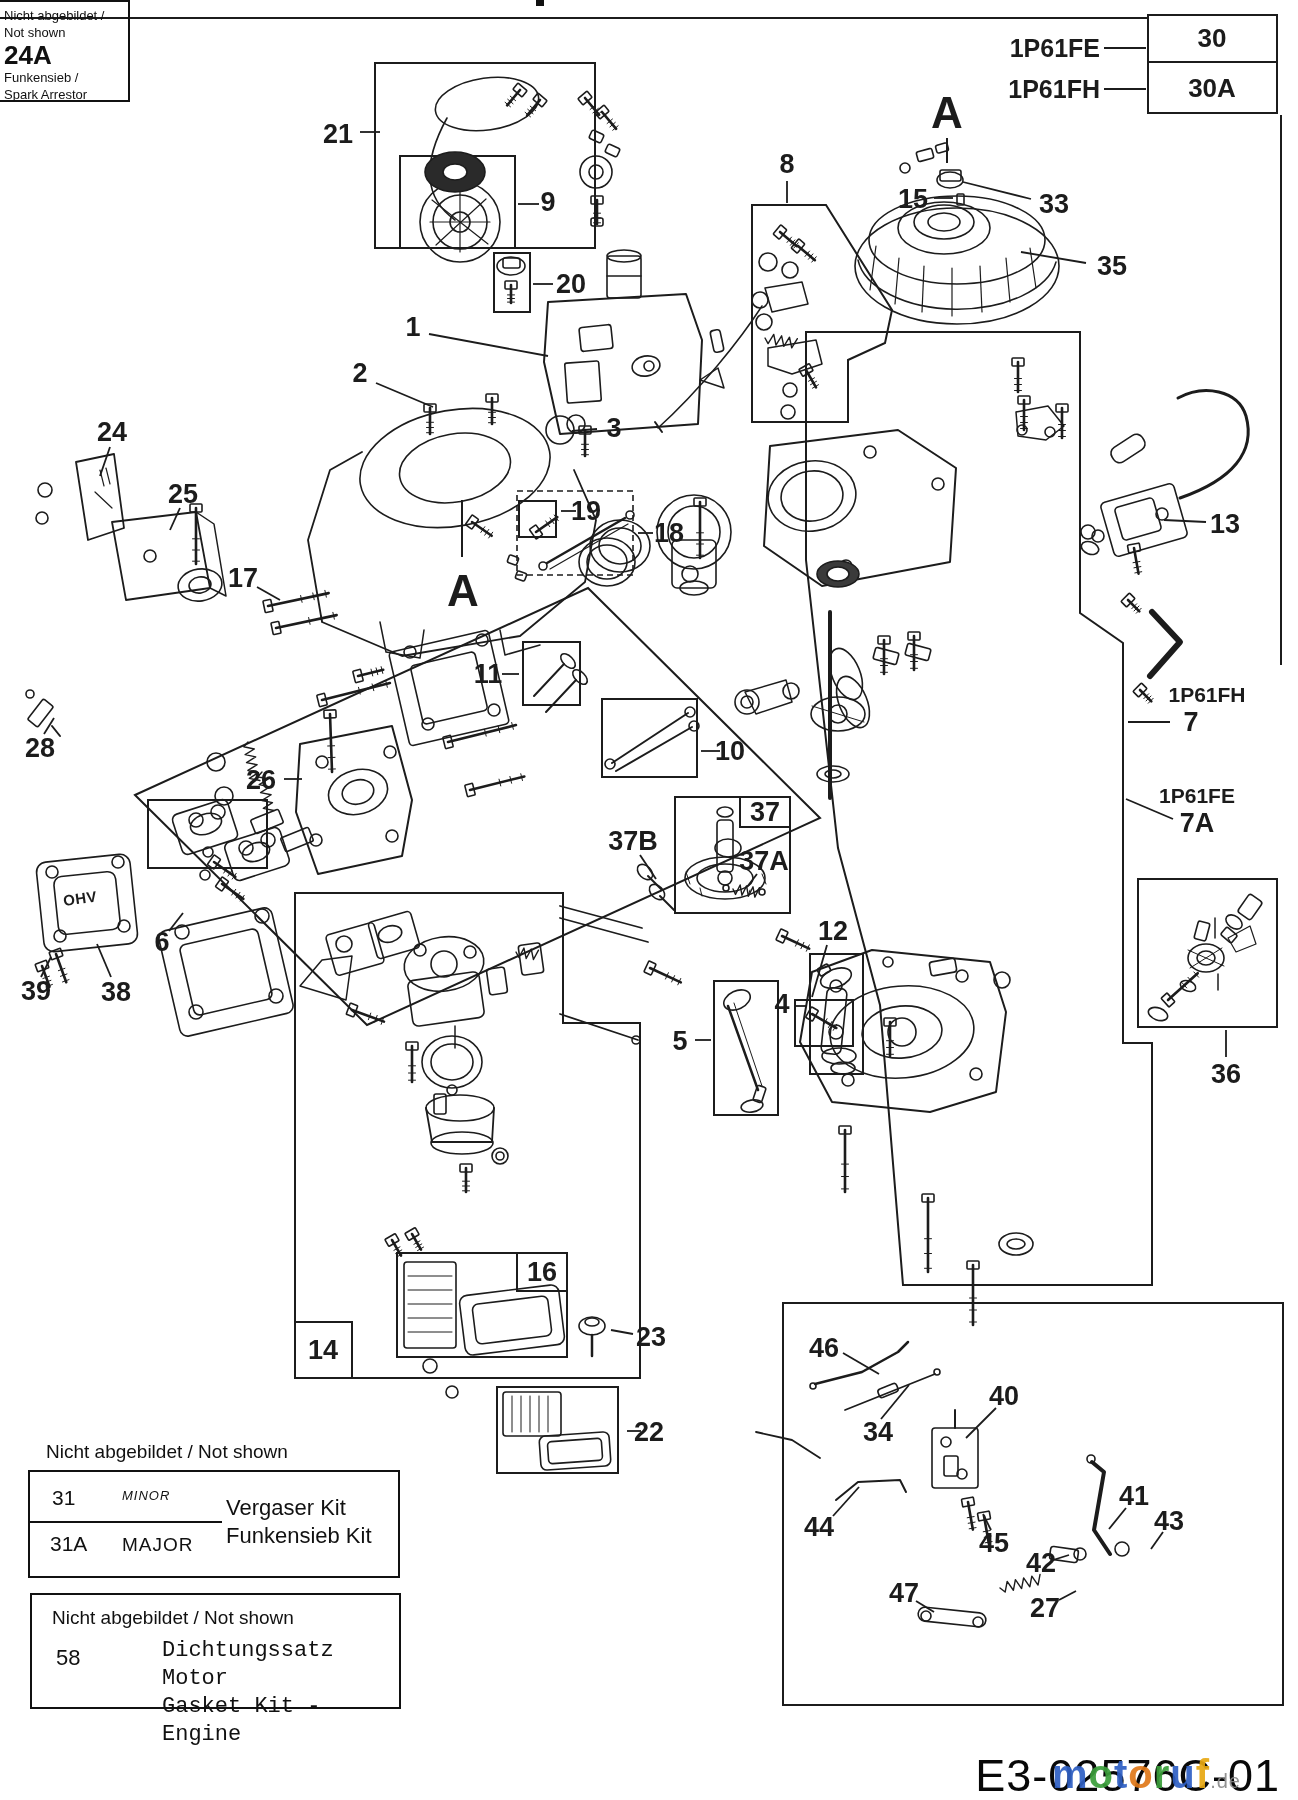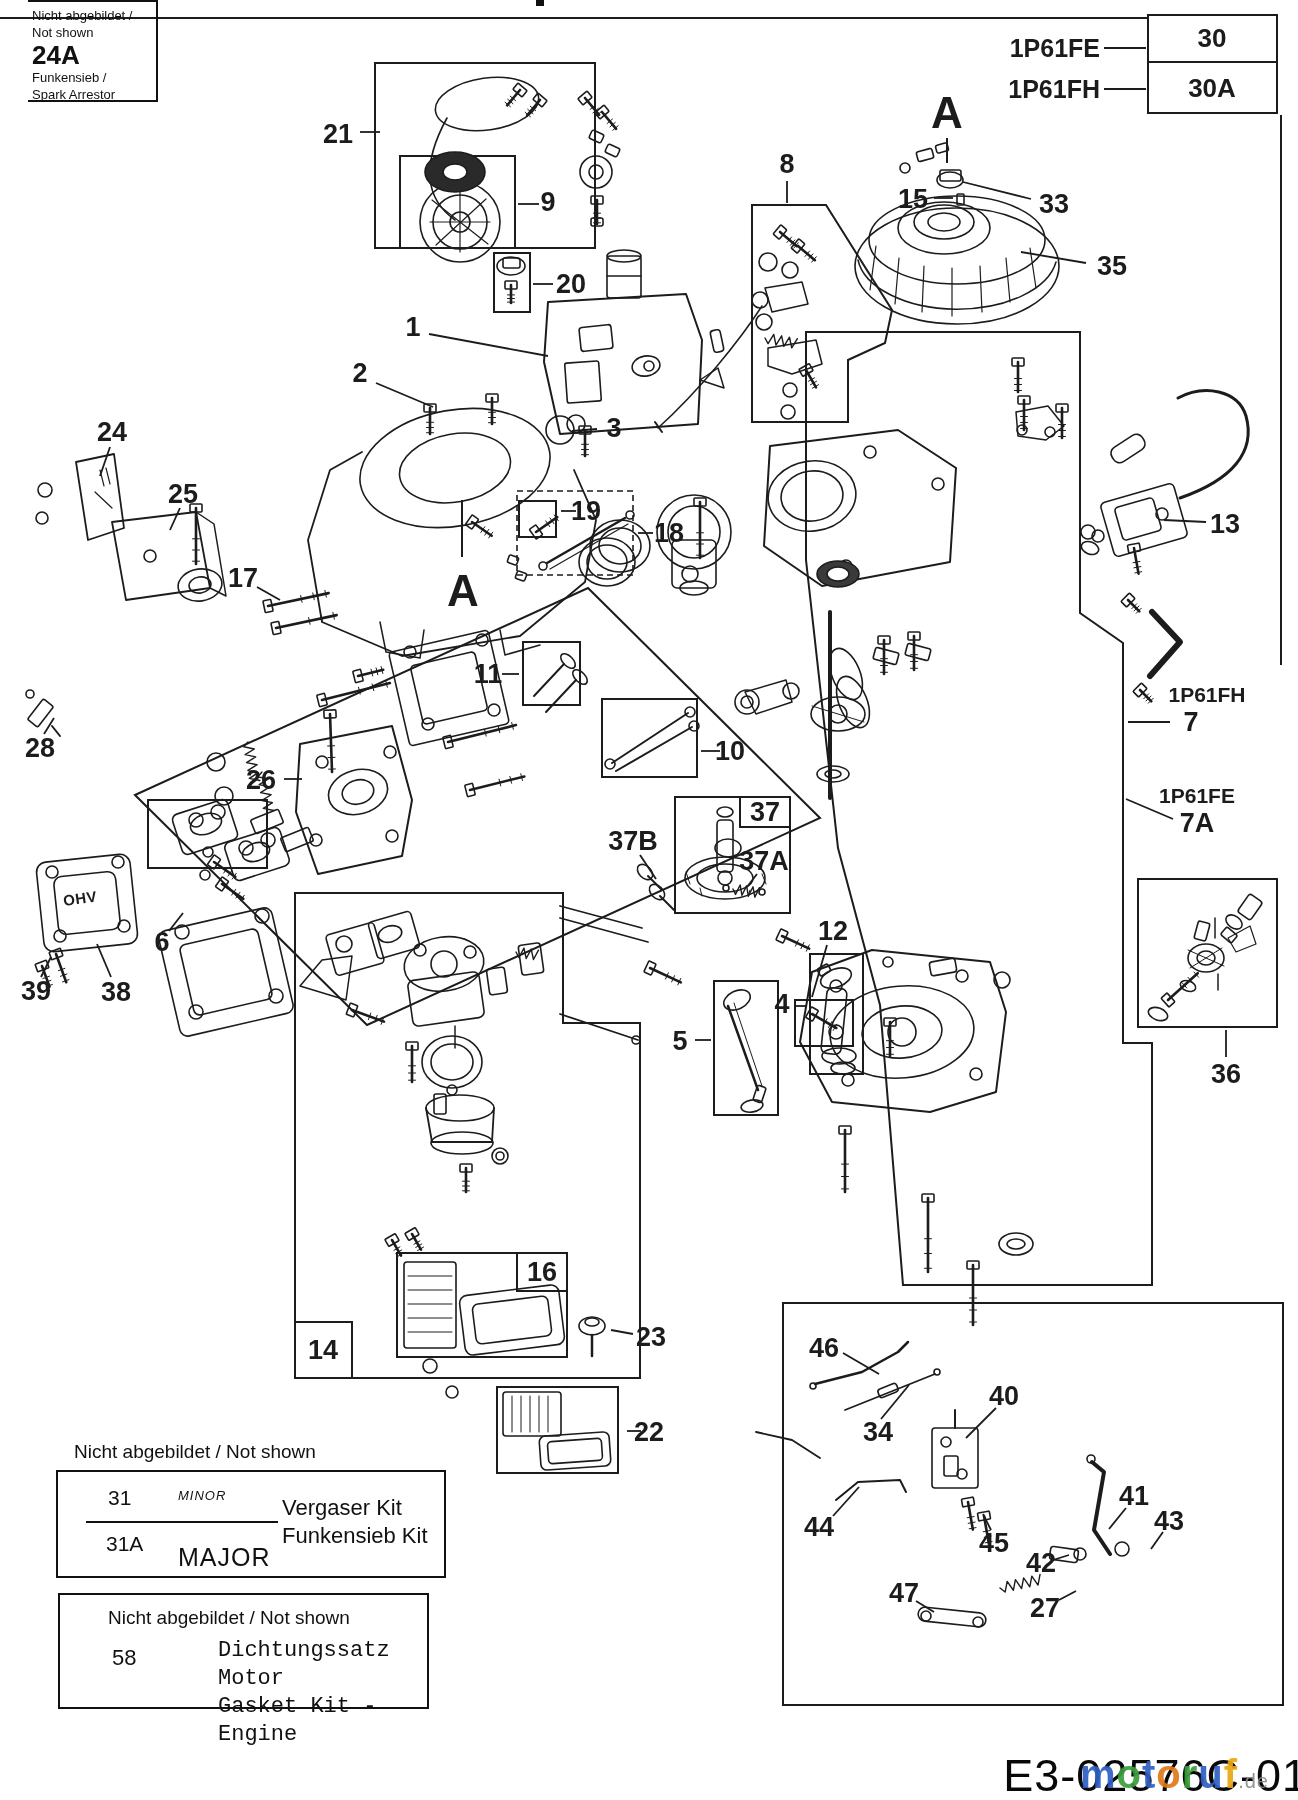--- a/index.html
+++ b/index.html
@@ -1,25 +1,25 @@
 <!DOCTYPE html>
 <html><head>
 <meta charset="utf-8">
 <style>
   html,body{margin:0;padding:0;background:#e8e8e8;}
   #page{position:relative;width:1298px;height:1800px;background:#ffffff;overflow:hidden;
         font-family:"Liberation Sans",sans-serif;color:#111;}
   #art{position:absolute;left:0;top:0;}
-  .abs{position:absolute;margin-left:28px;}
+  .abs{position:absolute;}
   .note-box{border:2px solid #111;}
   .small-t{font-size:13px;line-height:17px;}
   #spark-note{left:0;top:684;width:130px;height:102px;border:2px solid #111;border-left:none;padding:5px 4px;box-sizing:border-box;}
   #spark-ref{font-size:26px;font-weight:700;line-height:28px;}
   #notshown-heading{left:46px;top:1441px;font-size:19px;}
-  #carb-box{left:28px;top:1470px;width:368px;height:104px;padding-left:18px;}
+  #carb-box{left:28px;top:1470px;width:368px;height:104px;}
   #gasket-box{left:30px;top:1593px;width:367px;height:112px;}
   .ref-num{font-size:21px;}
   .kit-desc{font-size:22px;line-height:28px;}
   #code{left:950px;top:1750px;width:330px;text-align:right;font-size:45px;letter-spacing:1px;color:#080808;}
   #watermark{left:1052px;top:1752px;font-size:40px;font-weight:700;letter-spacing:1px;opacity:.92;}
   #watermark .suffix{font-size:20px;font-weight:400;}
 </style>
 </head>
 <body>
 
@@ -725,21 +725,21 @@
     <div class="small-t">Spark Arrestor</div>
   </div>
 
   <div id="notshown-heading" class="abs">Nicht abgebildet / Not shown</div>
 
   <div id="carb-box" class="abs note-box">
     <span class="abs ref-num" style="left:22px;top:14px;">31</span>
     <span class="abs" style="left:92px;top:16px;font-size:13px;letter-spacing:1px;font-style:italic;">MINOR</span>
     <div class="abs" style="left:0;top:49px;width:192px;border-top:2px solid #111;"></div>
     <span class="abs ref-num" style="left:20px;top:60px;">31A</span>
-    <span class="abs" style="left:92px;top:71px;font-size:25px;letter-spacing:1px;">MAJOR</span>
+    <span class="abs" style="left:92px;top:62px;font-size:19px;letter-spacing:1px;">MAJOR</span>
     <div class="abs kit-desc" style="left:196px;top:22px;">
       <div>Vergaser Kit</div>
       <div>Funkensieb Kit</div>
     </div>
   </div>
 
   <div id="gasket-box" class="abs note-box">
     <div class="abs" style="left:20px;top:12px;font-size:19px;">Nicht abgebildet / Not shown</div>
     <span class="abs" style="left:24px;top:50px;font-size:22px;">58</span>
     <div class="abs kit-desc" style="left:130px;top:42px;font-family:Liberation Mono, monospace;">

